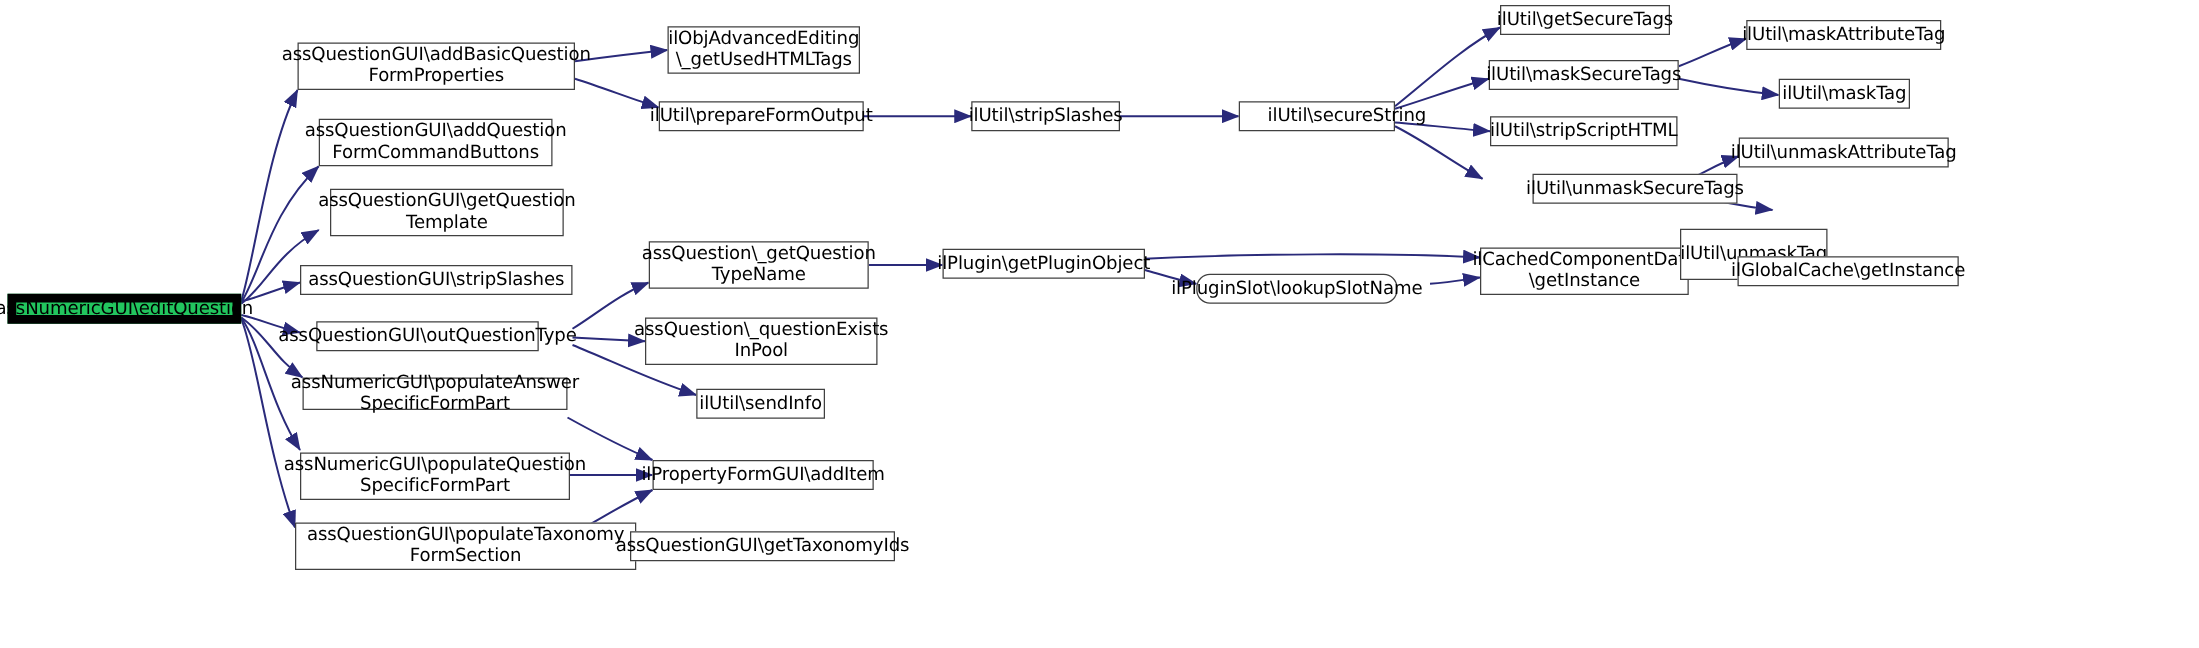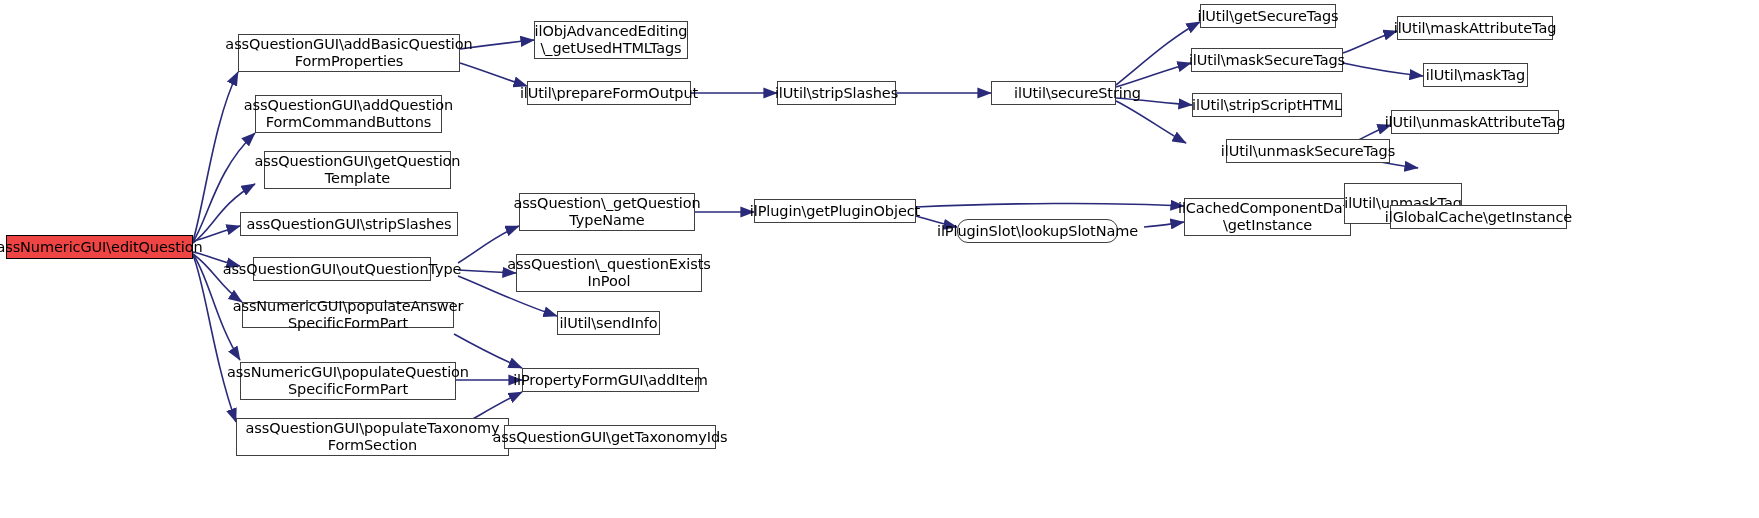--- a/index.html
+++ b/index.html
@@ -33,22 +33,22 @@
     background: #ffffff;
     border: 1px solid #404040;
     color: #000000;
     font-size: 14.5px;
     line-height: 17px;
     letter-spacing: -0.1px;
     white-space: pre-line;
     z-index: 2;
   }
   .node.root {
-    background: #ef4444;
-    border: 1px solid #000000;
+    background: #22c55e;
+    border: 7px solid #000000;
   }
 </style>
 </head>
 <body>
 
 <div id="canvas">
   <svg id="edges" viewBox="0 0 1759 518">
     <defs>
       <marker id="arrow" markerWidth="9" markerHeight="7" refX="8.5" refY="3.5" orient="auto" markerUnits="strokeWidth">
         <path d="M0,0 L9,3.5 L0,7 z" fill="#2a2a7a"></path>

